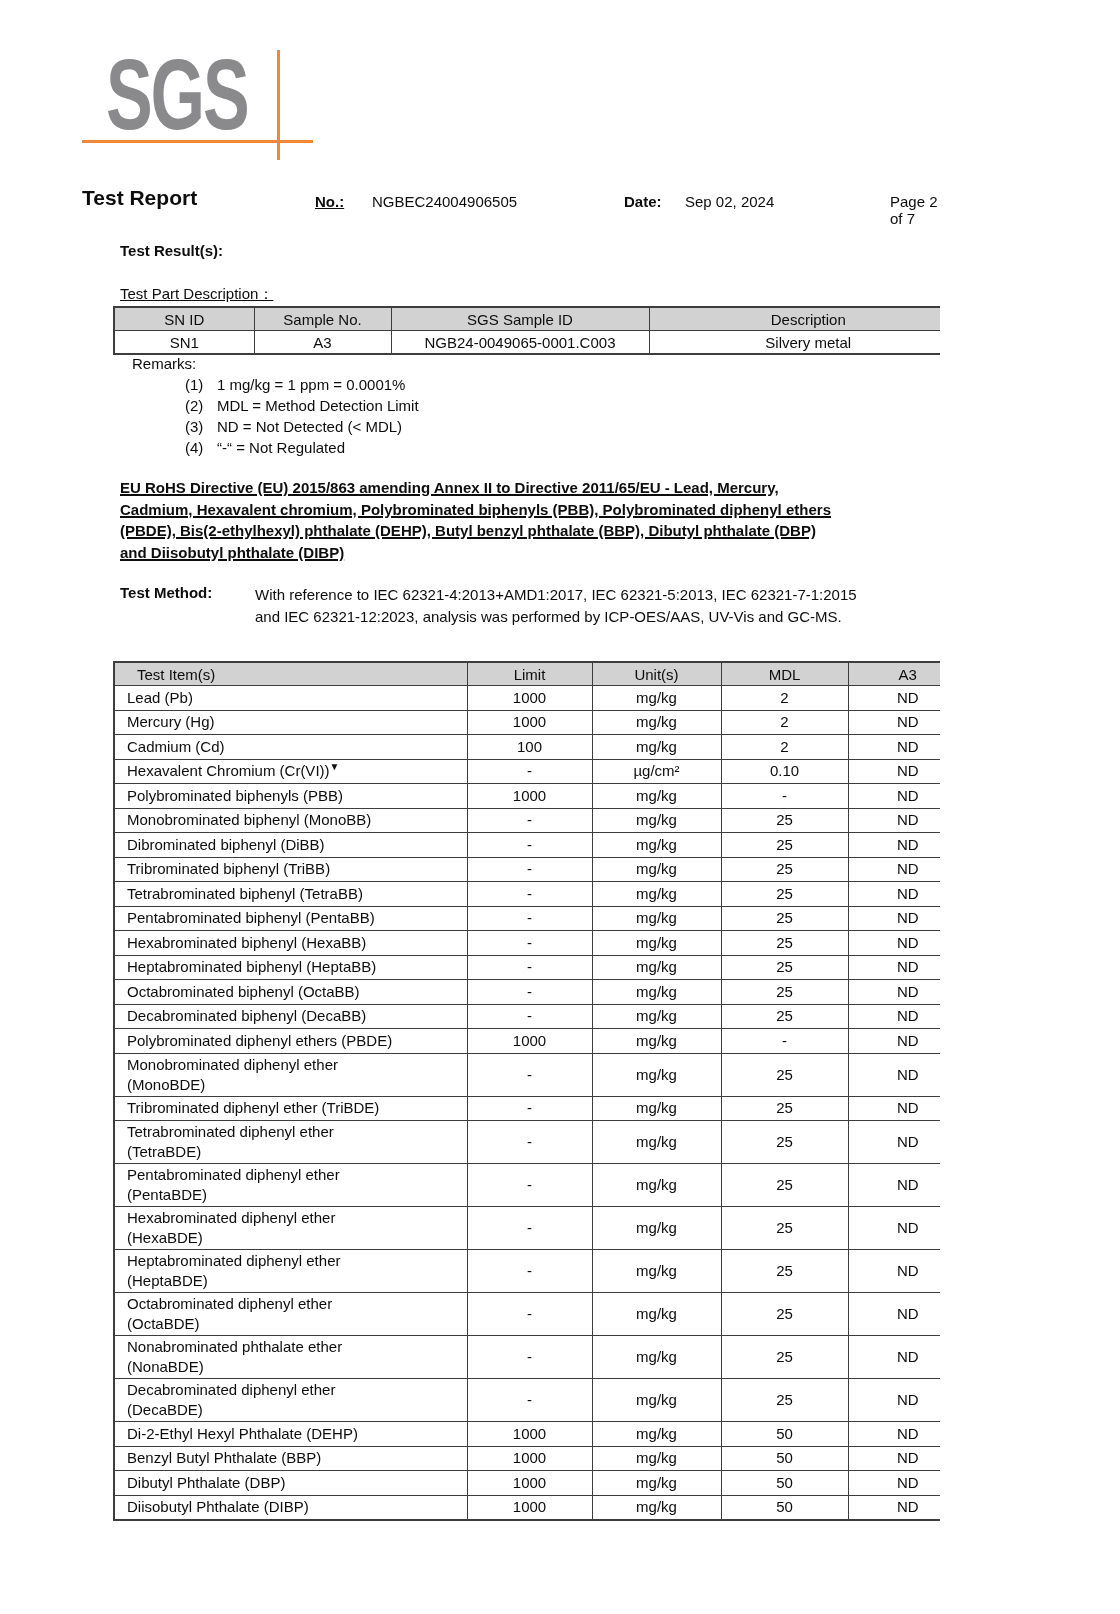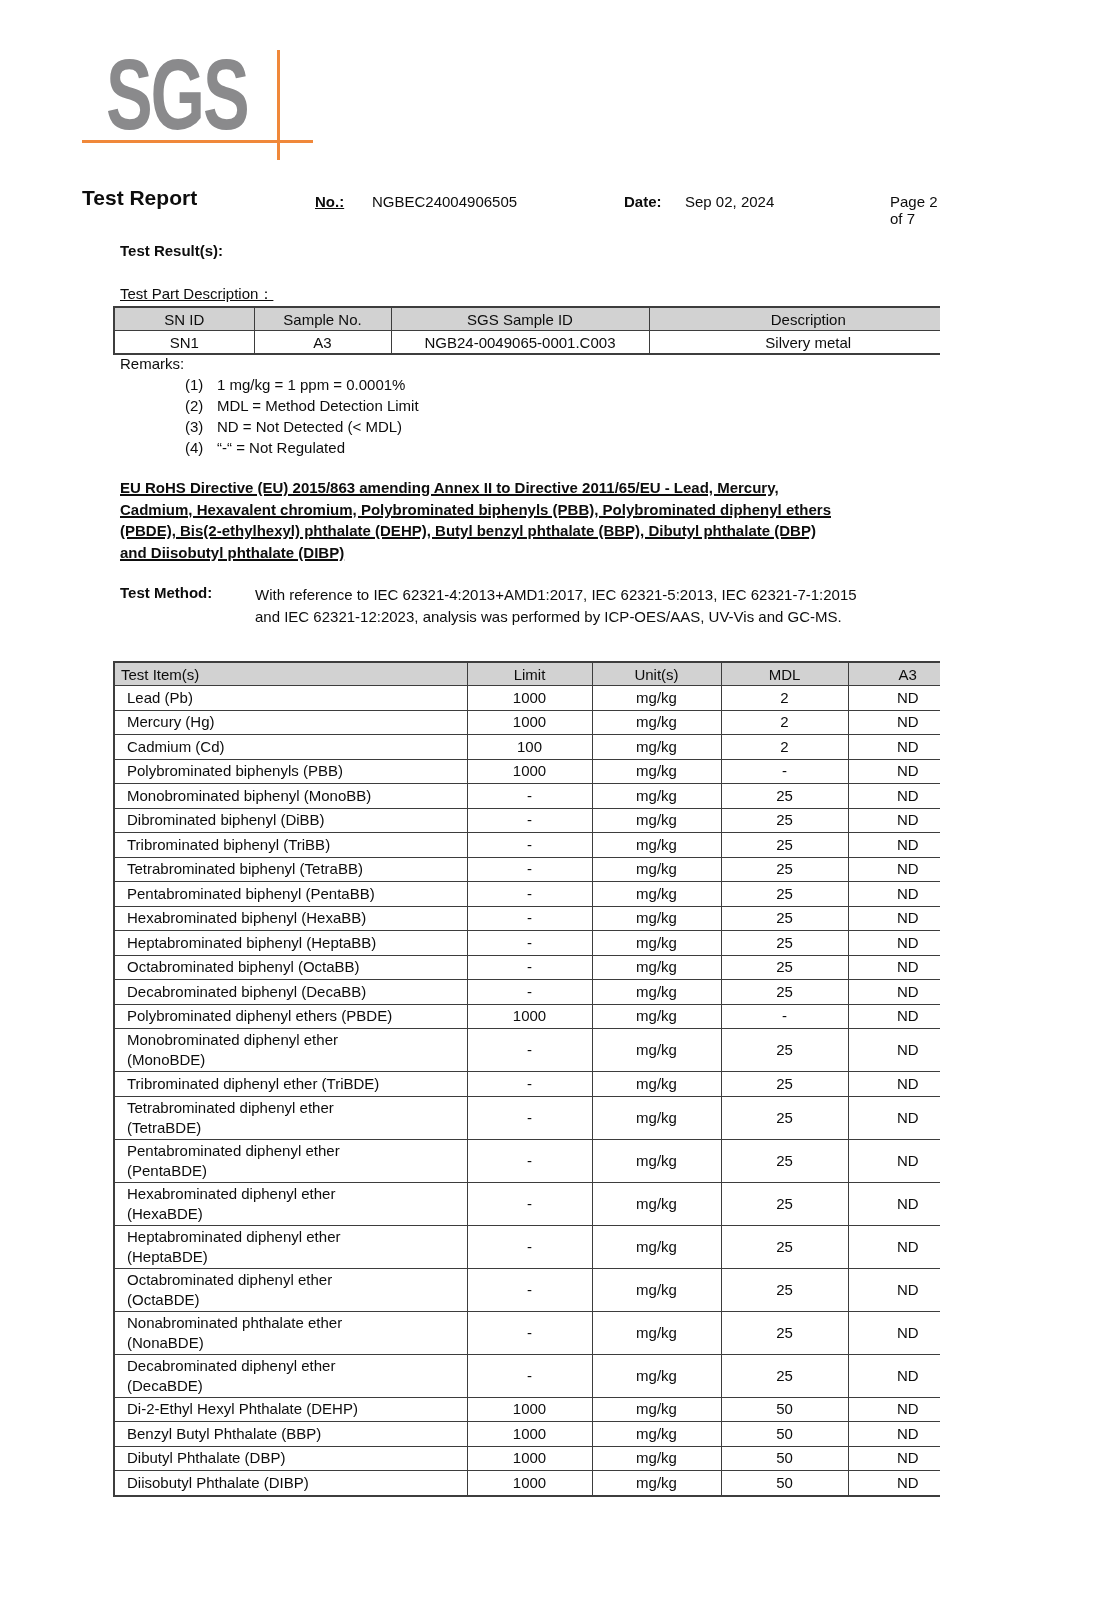--- a/index.html
+++ b/index.html
@@ -31,21 +31,21 @@
   table.tbl th, table.tbl td { border:1.5px solid #3d3d3d; font-weight:normal; }
   table.tbl th { background:#d2d2d2; text-align:center; height:22px; padding:0 2px; }
   .sample { left:113px; top:306px; width:854px; }
   .sample td { height:22px; text-align:center; padding:0 2px; }
   .results { left:113px; top:661px; width:854px; }
   .results td { height:21.5px; text-align:center; padding:0 2px; line-height:20px; vertical-align:middle; }
   .results td.item { text-align:left; padding:1px 12px; white-space:pre-line; }
   .results sup.mark { font-size:10px; line-height:0; }
   
   .remarks { position:absolute; left:120px; top:353px; font-size:15px; }
-  .remarks .rh { font-weight:normal; line-height:21px; }
+  .remarks .rh { font-weight:normal; line-height:21px;margin-left:12px; }
   .remarks .ritem { display:flex; line-height:21px; margin-left:65px; }
   .remarks .rnum { width:32px; flex:0 0 32px; }
   
   .rohs { position:absolute; left:120px; top:477px; width:852px; font-size:15px;
           font-weight:bold; }
   .rohs div { line-height:21.5px; text-decoration:underline; text-decoration-thickness:1.5px; }
   
   .tm-label { position:absolute; left:120px; top:584px; font-size:15px; font-weight:bold; }
   .tm-text  { position:absolute; left:255px; top:584px; width:720px; font-size:15px; }
   .tm-text div { line-height:21.5px; }
@@ -134,21 +134,21 @@
   <table class="tbl results">
     <colgroup>
       <col style="width:353px">
         <col style="width:125px">
         <col style="width:129px">
         <col style="width:127px">
         <col style="width:120px">
     </colgroup>
     <thead>
       <tr>
-        <th style="text-align:left; padding-left:6px;">Test Item(s)</th>
+        <th style="text-align:left; padding-left:22px;">Test Item(s)</th>
         <th>Limit</th>
         <th>Unit(s)</th>
         <th>MDL</th>
         <th>A3</th>
       </tr>
     </thead>
     <tbody>
 
     <tr>
         <td class="item">Lead (Pb)</td>
@@ -165,20 +165,27 @@
         <td>ND</td>
       </tr>
         <tr>
         <td class="item">Cadmium (Cd)</td>
         <td>100</td>
         <td>mg/kg</td>
         <td>2</td>
         <td>ND</td>
       </tr>
         <tr>
+        <td class="item">Hexavalent Chromium (Cr(VI))<sup class="mark">▼</sup></td>
+        <td>-</td>
+        <td>µg/cm²</td>
+        <td>0.10</td>
+        <td>ND</td>
+      </tr>
+        <tr>
         <td class="item">Polybrominated biphenyls (PBB)</td>
         <td>1000</td>
         <td>mg/kg</td>
         <td>-</td>
         <td>ND</td>
       </tr>
         <tr>
         <td class="item">Monobrominated biphenyl (MonoBB)</td>
         <td>-</td>
         <td>mg/kg</td>

